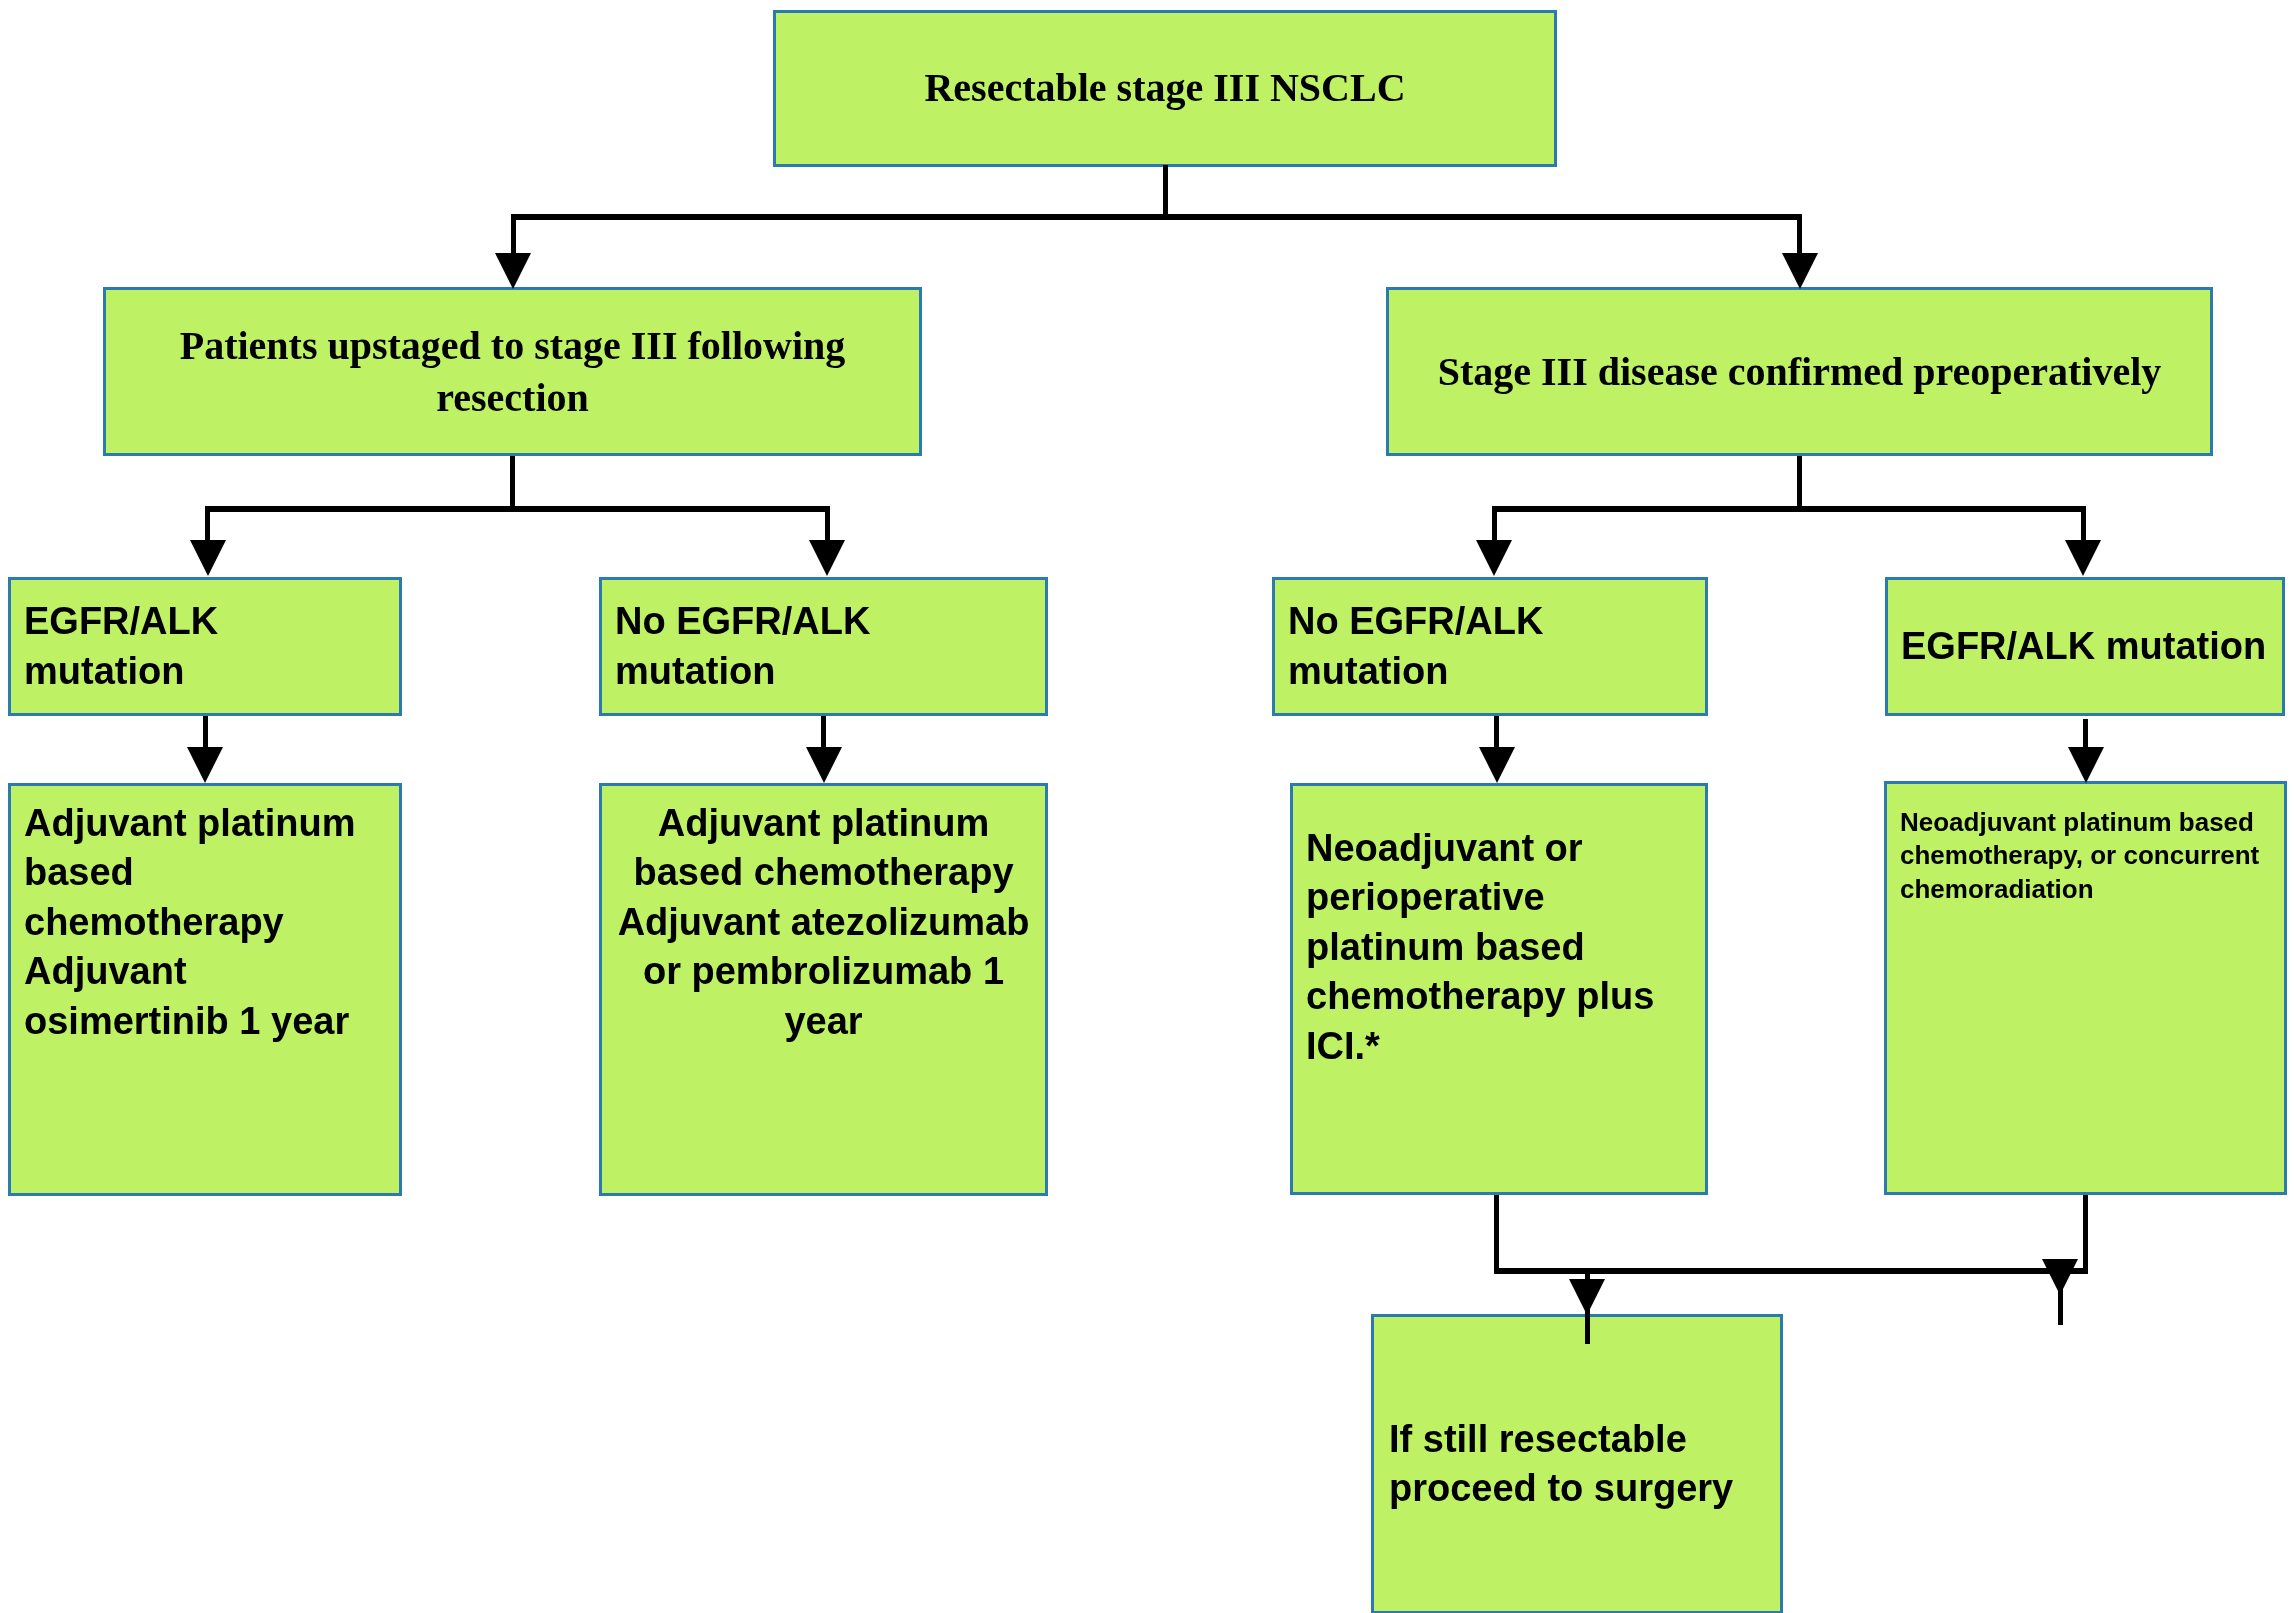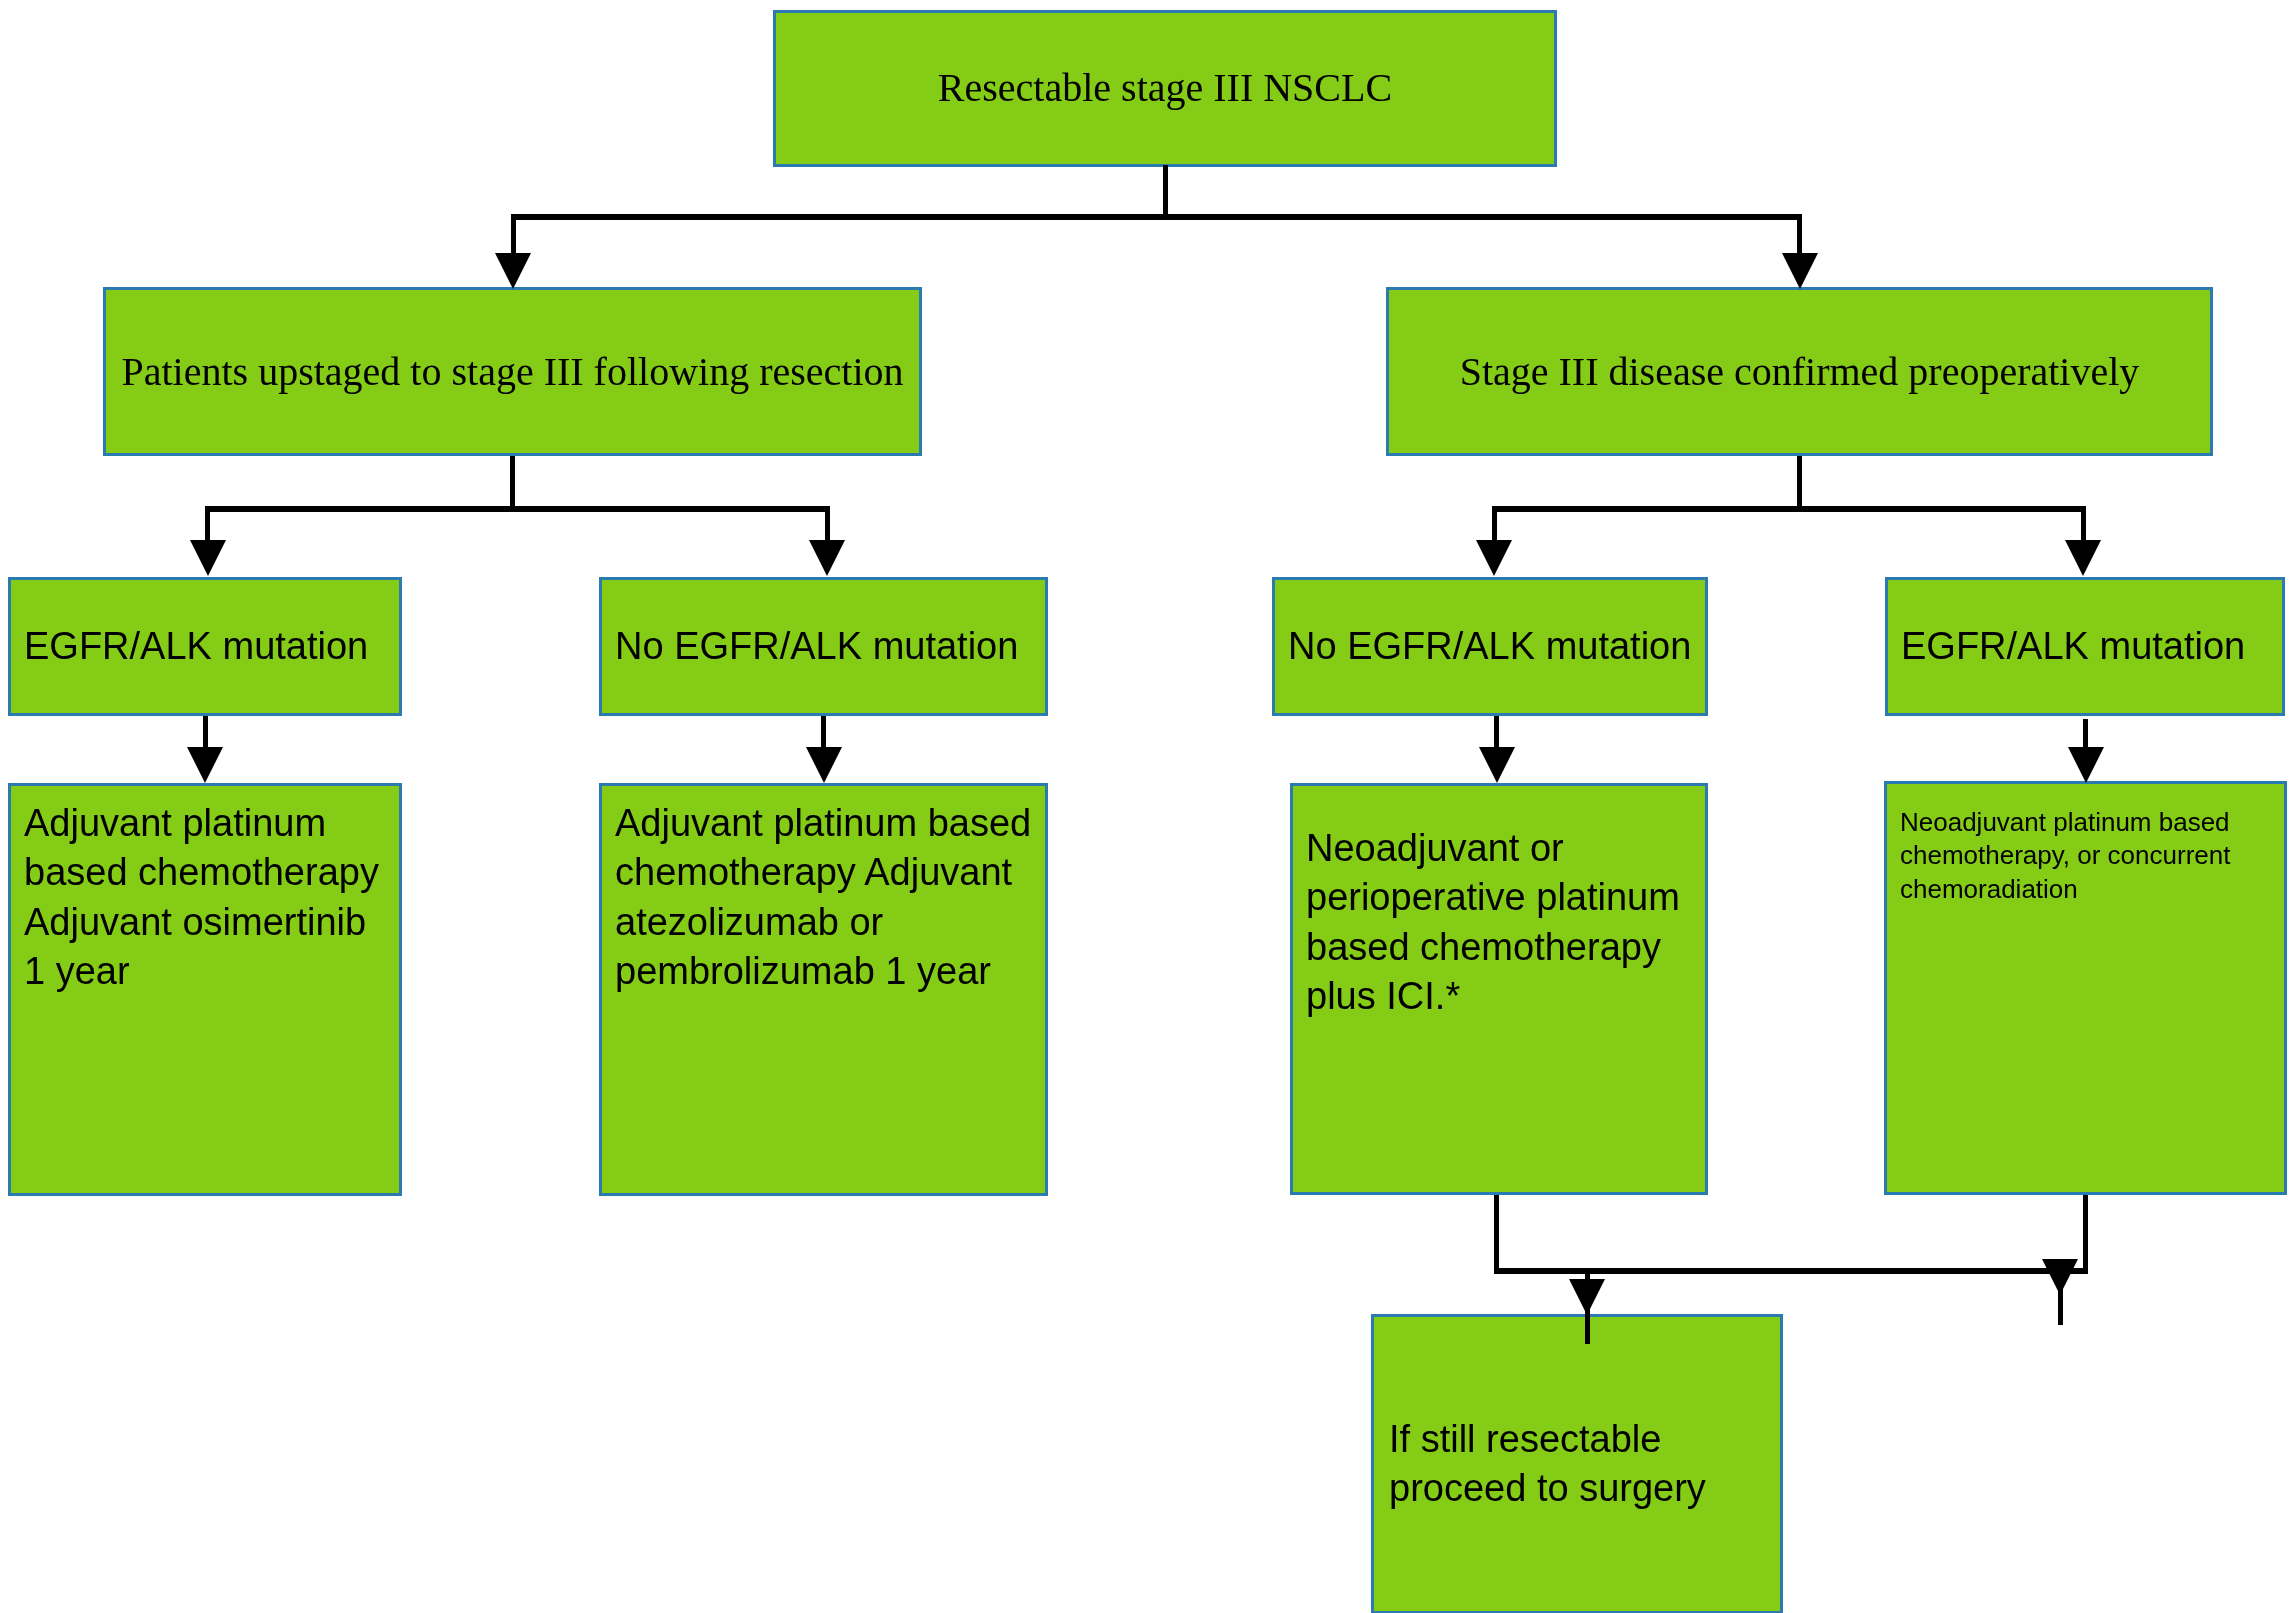--- a/index.html
+++ b/index.html
@@ -7,27 +7,28 @@
     position:relative;
     width:2295px;
     height:1614px;
     background:#ffffff;
     overflow:hidden;
     font-family:"Liberation Sans", sans-serif;
   }
   .node{
     position:absolute;
     box-sizing:border-box;
-    background:#84cc16;
+    background:#bef264;
     border:3.8px solid #2b7bb0;
     display:flex;
     align-items:center;
     color:#000000;
     line-height:1.30;
     overflow:hidden;
+    font-weight:bold;
   }
   .node .txt{
     display:block;
     width:100%;
     white-space:pre-wrap;
     word-break:normal;
   }
   
   .serif{
     font-family:"Liberation Serif", serif;
@@ -45,21 +46,21 @@
   #n-root     { left:773px; top:9.7px;   width:784px; height:157px; font-size:40px; }
   #n-upstaged { left:103px;  top:287px;  width:819px; height:169px; font-size:40px; }
   #n-confirmed{ left:1386px; top:287px;  width:827px; height:169px; font-size:40px; }
 
   #n-egfr1    { left:8px;   top:577px; width:394px;  height:139px; font-size:38px; padding:0 13px; }
   #n-noegfr1  { left:599px; top:577px; width:449px;  height:139px; font-size:38px; padding:0 13px; }
   #n-noegfr2  { left:1272px; top:577px; width:436px;  height:139px; font-size:38px; padding:0 13px; }
   #n-egfr2    { left:1885px; top:577px; width:400px;  height:139px; font-size:38px; padding:0 13px; }
 
   #n-adj1     { left:8px;   top:783px; width:394px;  height:413px; font-size:38px; padding:13px 13px 0 13px; align-items:flex-start; }
-  #n-adj2     { left:599px; top:783px; width:449px;  height:413px; font-size:38px; padding:13px 13px 0 13px; align-items:flex-start; }
+  #n-adj2     { left:599px; top:783px; width:449px;  height:413px; font-size:38px; padding:13px 13px 0 13px; align-items:flex-start;text-align:center; }
   #n-neo1     { left:1290px; top:783px; width:418px;  height:412px; font-size:38px; padding:38px 13px 0 13px; align-items:flex-start; }
   #n-neo2     { left:1884px; top:781px; width:403px;  height:414px; font-size:26px; padding:21.6px 13px 0 13px; align-items:flex-start; }
 
   #n-resect   { left:1371px; top:1314px; width:412px;  height:300px; font-size:38px; padding:0 15px; }
   #n-unresect { left:1841px; top:1294px; width:439px;  height:320px; font-size:38px; padding:0 15px; }
 
   
   .conn{ position:absolute; background:#000000; }
   .vline{ width:4.9px; }
   .hline{ height:6px; }

